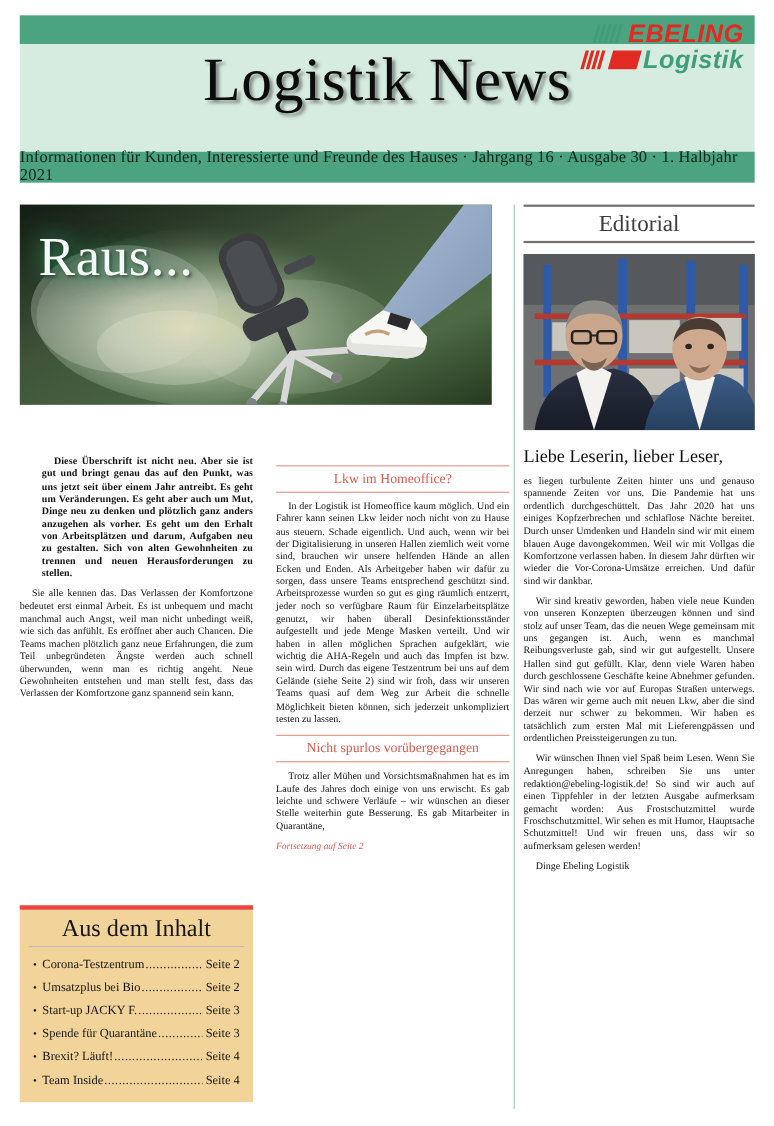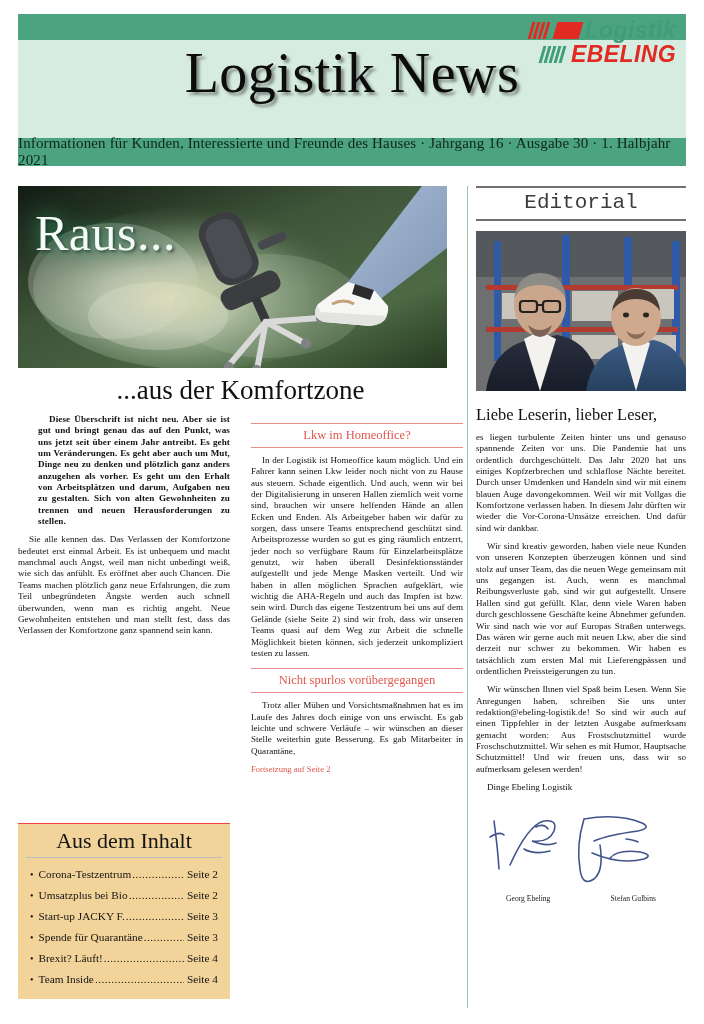--- a/index.html
+++ b/index.html
@@ -124,28 +124,28 @@
     border-bottom:1.3px solid #e58e86;
     padding:4px 0 4px 0;
     text-align:center;
     color:#e0574b;
     font-family:"Liberation Serif", serif;
     font-size:12.5px;line-height:15px;
   }
   .jump{
     color:#e0574b;font-size:8.6px;line-height:10.5px;
     font-family:"Liberation Serif", serif;
-    margin:0;text-indent:0;
+    margin:0;text-indent:0;font-style:italic;
   }
 
   
   .toc{
     position:absolute;left:0;top:637px;width:212px;
     background:#f2d49a;
-    border-top:1px solid #ef4444;
+    border-top:4px solid #ef4444;
     padding:0 0 9px 0;
   }
   .toc-title{
     text-align:center;
     font-family:"Liberation Serif", serif;
     font-size:22px;line-height:30px;color:#161616;
     border-bottom:1.5px solid #bdbdbd;
     margin:2px 8px 6px 8px;padding-bottom:1px;
   }
   .toc-list{list-style:none;margin:0;padding:0 12px;}
@@ -158,21 +158,21 @@
   .toc-bullet{margin-right:5px;font-size:10px;line-height:20px;}
   .toc-dots{
     flex:1 1 auto;overflow:hidden;white-space:nowrap;
     margin:0 1px;color:#141414;letter-spacing:.5px;font-size:11px;
   }
   .toc-page{margin-left:2px;}
 
   
   .ed-head{
     text-align:center;
-    font-family:Liberation Mono, monospace;
+    font-family:Liberation Serif, serif;
     font-size:21px;line-height:26px;color:#3c3c3c;
     border-top:2.2px solid #6f6f6f;
     border-bottom:2.2px solid #6f6f6f;
     padding:2px 0 3px 0;
     margin:0 0 10px 0;
   }
   .ed-photo{
     width:210px;height:160px;overflow:hidden;position:relative;
     background:#2a3340;
   }
@@ -196,38 +196,38 @@
 </head>
 <body>
 
 <div class="page">
 
   <div class="masthead">
     <div class="masthead-topbar"></div>
 
     <div class="brand-logo">
       <div class="logo-row">
+        <span class="logo-bars bars-green">
+          <i></i>
+            <i></i>
+            <i></i>
+            <i></i>
+            <i></i>
+        </span>
+        <span class="logo-ebeling">EBELING</span>
+      </div>
+      <div class="logo-row">
         <span class="logo-bars bars-red">
           <i></i>
             <i></i>
             <i></i>
             <i></i>
         </span>
         <span class="logo-block"></span>
         <span class="logo-logistik">Logistik</span>
-      </div>
-      <div class="logo-row">
-        <span class="logo-bars bars-green">
-          <i></i>
-            <i></i>
-            <i></i>
-            <i></i>
-            <i></i>
-        </span>
-        <span class="logo-ebeling">EBELING</span>
       </div>
     </div>
 
     <div class="masthead-title">Logistik News</div>
 
     <div class="masthead-bottombar"></div>
     <div class="masthead-strapline">Informationen für Kunden, Interessierte und Freunde des Hauses  ·  Jahrgang 16  ·  Ausgabe 30  ·  1. Halbjahr 2021</div>
   </div>
 
   <div class="content">
@@ -284,21 +284,20 @@
             <path d="M356 104 L330 96 L300 118 Q292 130 306 136 L352 140 Q372 136 370 120 Z" fill="#f6f6f4"></path>
             <path d="M300 120 Q292 131 306 136 L352 140 Q366 139 369 130 L302 126 Z" fill="#e3e3df"></path>
             <path d="M337 98 L356 104 L352 114 L334 108 Z" fill="#2b2b2d"></path>
             <path d="M314 118 q12 -6 22 0" stroke="#c4a177" stroke-width="3" fill="none"></path>
           </g>
           <ellipse cx="140" cy="130" rx="70" ry="34" fill="#e6e8d9" opacity=".28"></ellipse>
         </svg>
         <div class="hero-word">Raus...</div>
       </div>
 
-      <div class="headline-main">...aus der Komfortzone</div>
 
       <div class="body-cols">
 
         <div class="bcol bcol-1">
           <p class="art lead">Diese Überschrift ist nicht neu. Aber sie ist gut und bringt genau das auf den Punkt, was uns jetzt seit über einem Jahr antreibt. Es geht um Veränderungen. Es geht aber auch um Mut, Dinge neu zu denken und plötzlich ganz anders anzugehen als vorher. Es geht um den Erhalt von Arbeitsplätzen und darum, Aufgaben neu zu gestalten. Sich von alten Gewohnheiten zu trennen und neuen Herausforderungen zu stellen.</p>
           <p class="art">Sie alle kennen das. Das Verlassen der Komfortzone bedeutet erst einmal Arbeit. Es ist unbequem und macht manchmal auch Angst, weil man nicht unbedingt weiß, wie sich das anfühlt. Es eröffnet aber auch Chancen. Die Teams machen plötzlich ganz neue Erfahrungen, die zum Teil unbegründeten Ängste werden auch schnell überwunden, wenn man es richtig angeht. Neue Gewohnheiten entstehen und man stellt fest, dass das Verlassen der Komfortzone ganz spannend sein kann.</p>
         </div>
 
         <div class="bcol bcol-2">
           <div class="subhead">Lkw im Homeoffice?</div>
@@ -412,29 +411,17 @@
           </g>
         </svg>
       </div>
 
       <div class="ed-greeting">Liebe Leserin, lieber Leser,</div>
       <p class="art noind">es liegen turbulente Zeiten hinter uns und genauso spannende Zeiten vor uns. Die Pandemie hat uns ordentlich durchgeschüttelt. Das Jahr 2020 hat uns einiges Kopfzerbrechen und schlaflose Nächte bereitet. Durch unser Umdenken und Handeln sind wir mit einem blauen Auge davongekommen. Weil wir mit Vollgas die Komfortzone verlassen haben. In diesem Jahr dürften wir wieder die Vor-Corona-Umsätze erreichen. Und dafür sind wir dankbar.</p>
       <p class="art">Wir sind kreativ geworden, haben viele neue Kunden von unseren Konzepten überzeugen können und sind stolz auf unser Team, das die neuen Wege gemeinsam mit uns gegangen ist. Auch, wenn es manchmal Reibungsverluste gab, sind wir gut aufgestellt. Unsere Hallen sind gut gefüllt. Klar, denn viele Waren haben durch geschlossene Geschäfte keine Abnehmer gefunden. Wir sind nach wie vor auf Europas Straßen unterwegs. Das wären wir gerne auch mit neuen Lkw, aber die sind derzeit nur schwer zu bekommen. Wir haben es tatsächlich zum ersten Mal mit Lieferengpässen und ordentlichen Preissteigerungen zu tun.</p>
       <p class="art">Wir wünschen Ihnen viel Spaß beim Lesen. Wenn Sie Anregungen haben, schreiben Sie uns unter redaktion@ebeling-logistik.de! So sind wir auch auf einen Tippfehler in der letzten Ausgabe aufmerksam gemacht worden: Aus Frostschutzmittel wurde Froschschutzmittel. Wir sehen es mit Humor, Hauptsache Schutzmittel! Und wir freuen uns, dass wir so aufmerksam gelesen werden!</p>
       <p class="art">Dinge Ebeling Logistik</p>
 
-      <div class="sig-block">
-        <svg width="210" height="96" viewBox="0 0 210 96">
-          <g fill="none" stroke="#42538c" stroke-width="1.6" stroke-linecap="round">
-            <path d="M18 14 q4 30 5 48 M14 30 q10 -6 14 -2 M34 58 q18 -40 34 -44 q14 -2 10 10 q-5 12 -22 10 q14 6 24 2 M48 42 q10 6 26 2 M60 20 q8 -4 12 2"></path>
-            <path d="M108 12 q34 -6 58 4 q10 5 -4 8 q-30 4 -44 10 M108 12 q-8 26 -4 50 q2 18 14 10 q10 -8 6 -34 M116 46 q28 12 52 6 q10 -4 -4 -7 q-22 -3 -30 6 M150 32 q8 1 12 3"></path>
-          </g>
-        </svg>
-        <div class="sig-names">
-          <span>Georg Ebeling</span>
-          <span>Stefan Gulbins</span>
-        </div>
-      </div>
 
     </div>
 
   </div>
 </div>
 
 </body></html>

